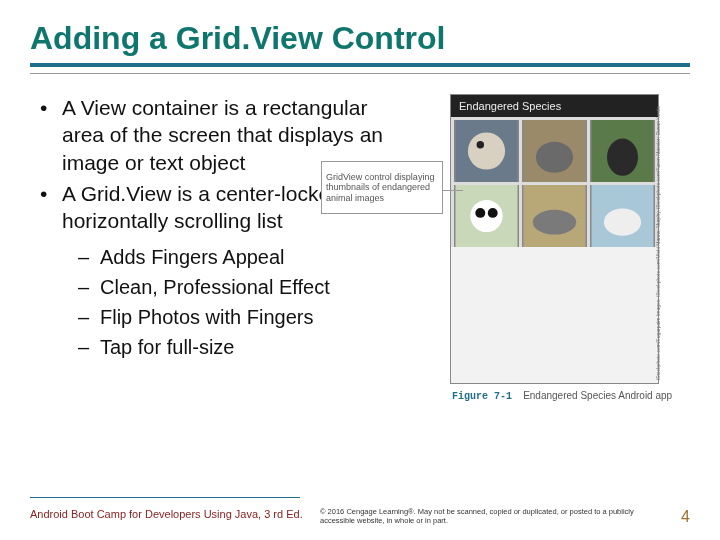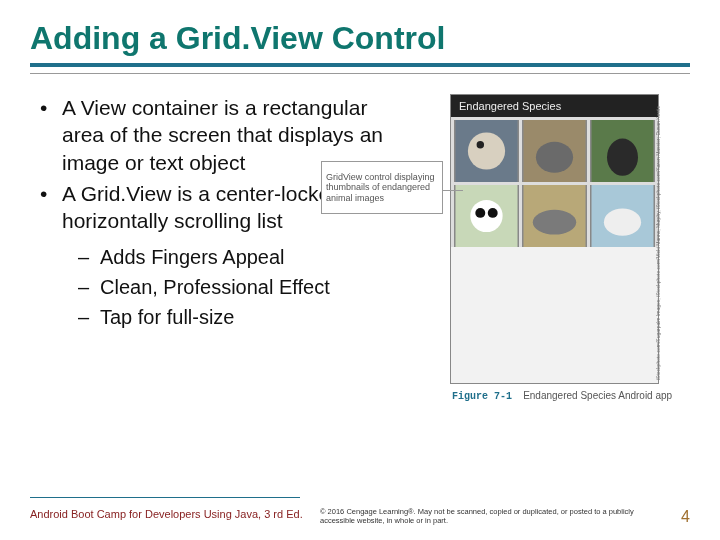--- a/index.html
+++ b/index.html
@@ -198,20 +198,21 @@
   <div class="content">
 
     <div class="text-col">
       <ul class="main">
         <li>A View container is a rectangular area of the screen that displays an  image or text object</li>
         <li>A Grid.View is a center-locked horizontally scrolling list</li>
       </ul>
       <ul class="sub">
         <li>Adds Fingers Appeal</li>
         <li>Clean, Professional Effect</li>
+        <li>Flip Photos with Fingers</li>
         <li>Tap for full-size</li>
       </ul>
     </div>
 
     <div class="figure-col">
       <div class="device">
         <div class="device-header">
           <span>Endangered Species</span>
         </div>
         <div class="device-grid">

